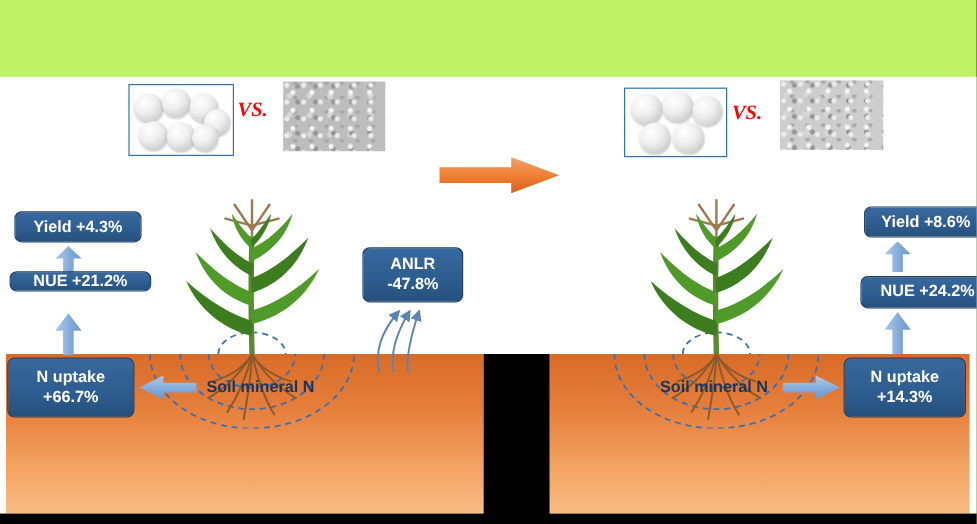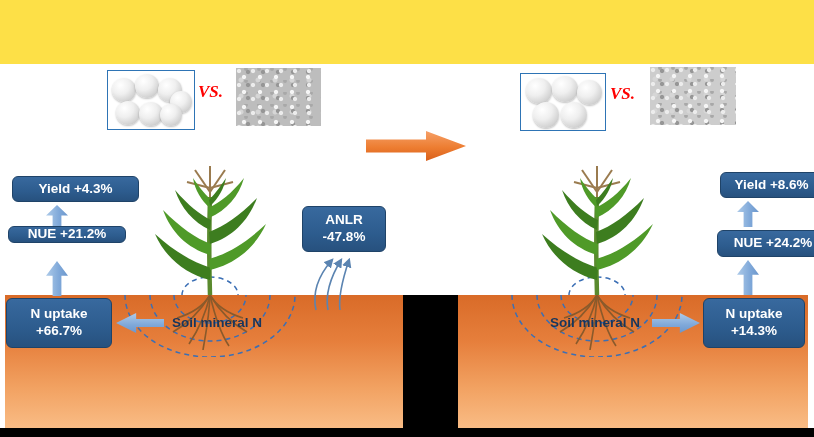--- a/index.html
+++ b/index.html
@@ -1,17 +1,17 @@
 <!DOCTYPE html>
 <html><head>
 <meta charset="utf-8">
 <style>
   html,body{margin:0;padding:0;background:#000;}
   body{font-family:"Liberation Sans", sans-serif;}
-  #canvas{position:relative;width:814px;height:437px;background:#fde047;overflow:hidden;}
+  #canvas{position:relative;width:814px;height:437px;background:#bef264;overflow:hidden;}
 
   .main-bg{position:absolute;left:0;top:64px;width:814px;height:364px;background:#ffffff;}
   .soil{position:absolute;top:295px;height:133px;background:linear-gradient(180deg,#d96b28 0%,#e67f3c 35%,#f2a262 70%,#f9bc85 100%);}
   .soil-left{left:5px;width:398px;}
   .soil-right{left:458px;width:350px;}
   .gap-strip{position:absolute;left:403px;top:295px;width:55px;height:142px;background:#000;}
   .bottom-band{position:absolute;left:0;top:428px;width:814px;height:9px;background:#000;}
 
   .label-box{position:absolute;background:linear-gradient(180deg,#38699e,#2d5c8e 60%,#27517e);border:1px solid #1f4368;
     border-radius:6px;color:#fff;font-weight:700;font-size:13.5px;display:flex;flex-direction:column;
@@ -116,21 +116,21 @@
     <div class="sphere" style="left:31px;top:31px;width:24px;height:24px;"></div>
     <div class="sphere" style="left:52px;top:33px;width:22px;height:22px;"></div>
   </div>
   <div class="vs-text" style="left:198px;top:82px;">VS.</div>
   <div class="granule-photo" style="left:236px;top:68px;width:85px;height:58px;"></div>
 
   <svg class="plant-svg" style="left:120px;top:152px;" viewBox="0 0 180 205">
     <use href="#plantdef"></use>
   </svg>
 
-  <div class="label-box" style="left:12px;top:176px;width:127px;height:26px;">
+  <div class="label-box" style="left:12px;top:176px;width:106px;height:26px;">
     <span>Yield +4.3%</span>
   </div>
   <div class="arrow-up" style="left:46px;top:205px;width:22px;height:25px;"></div>
   <div class="label-box" style="left:8px;top:226px;width:118px;height:17px;">
     <span>NUE +21.2%</span>
   </div>
   <div class="arrow-up" style="left:46px;top:261px;width:22px;height:35px;"></div>
   <div class="label-box" style="left:6px;top:298px;width:106px;height:50px;">
     <span>N uptake</span>
     <span>+66.7%</span>

